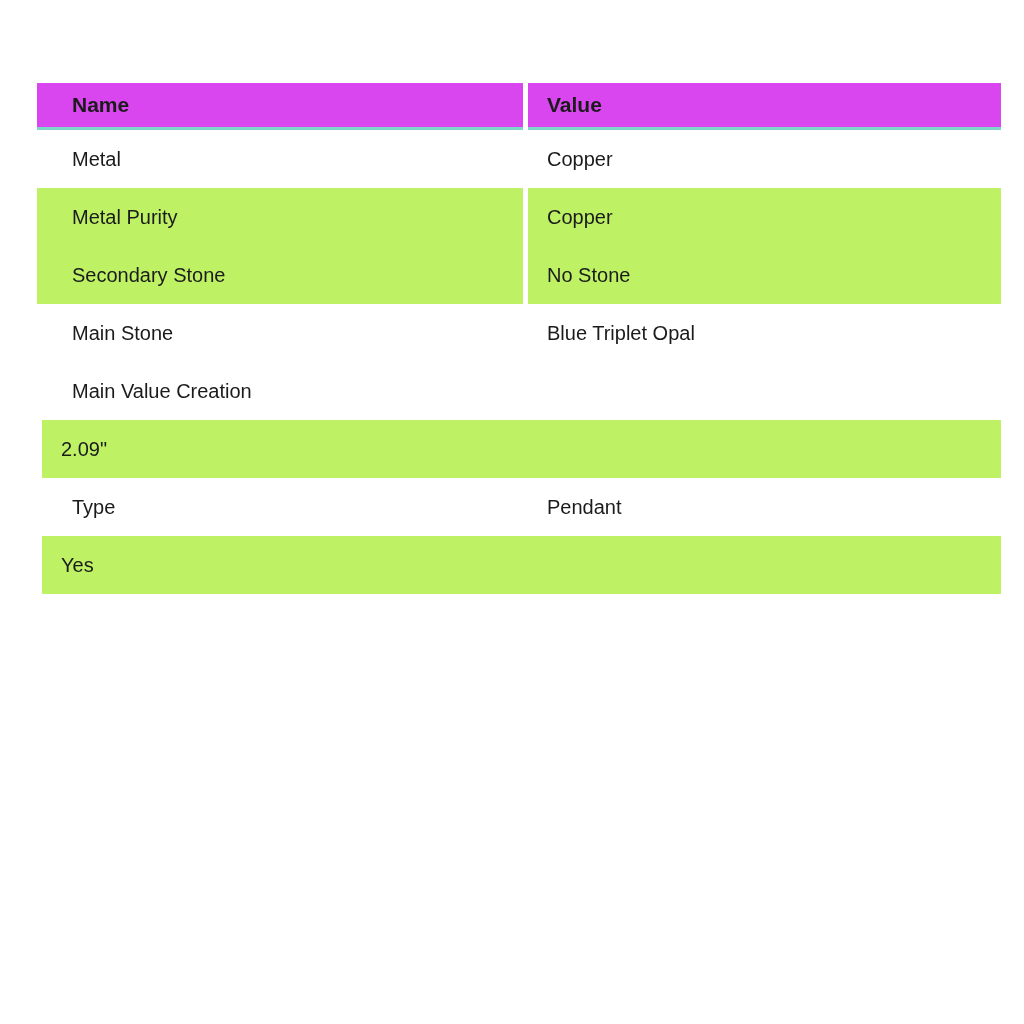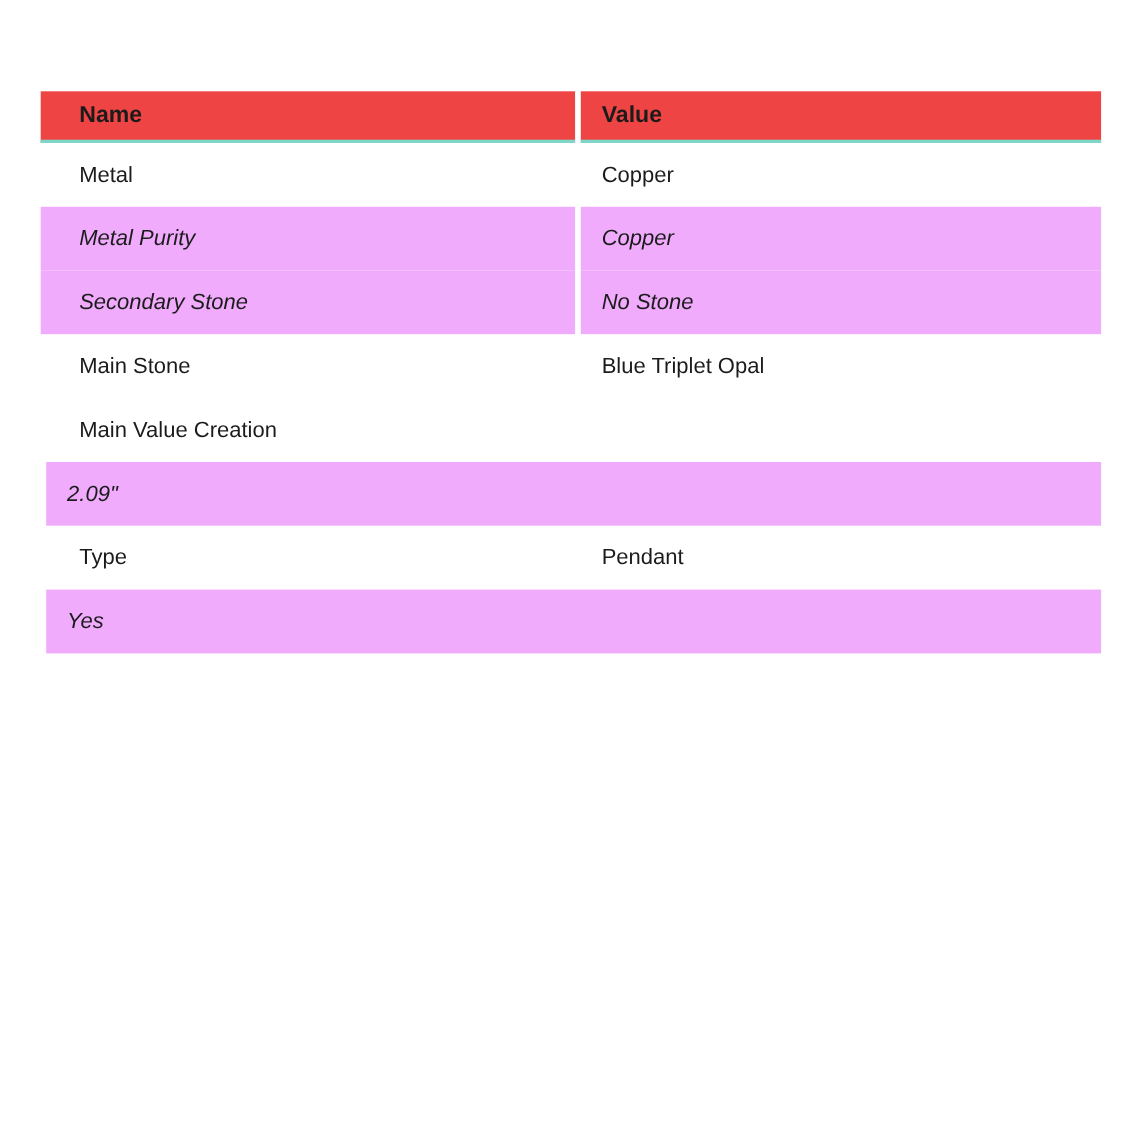--- a/index.html
+++ b/index.html
@@ -19,21 +19,21 @@
     position: absolute;
     left: 37px;
     top: 83px;
     width: 964px;
   }
   .thead {
     display: flex;
     height: 47px;
   }
   .th {
-    background: #ef4444;
+    background: #d946ef;
     border-bottom: 3px solid #7fd5c7;
     display: flex;
     align-items: center;
     font-weight: 700;
     font-size: 21px;
     box-sizing: border-box;
   }
   .th.col-name {
     width: 486px;
     padding-left: 35px;
@@ -52,22 +52,21 @@
     height: 58px;
     font-size: 20px;
   }
   .td {
     display: flex;
     align-items: center;
     box-sizing: border-box;
     background: #ffffff;
   }
   .tr.striped .td {
-    background: #f0abfc;
-    font-style: italic;
+    background: #bef264;
   }
   .td.col-name {
     width: 486px;
     padding-left: 35px;
   }
   .td.col-value {
     flex: 1;
     padding-left: 19px;
   }
 </style>

